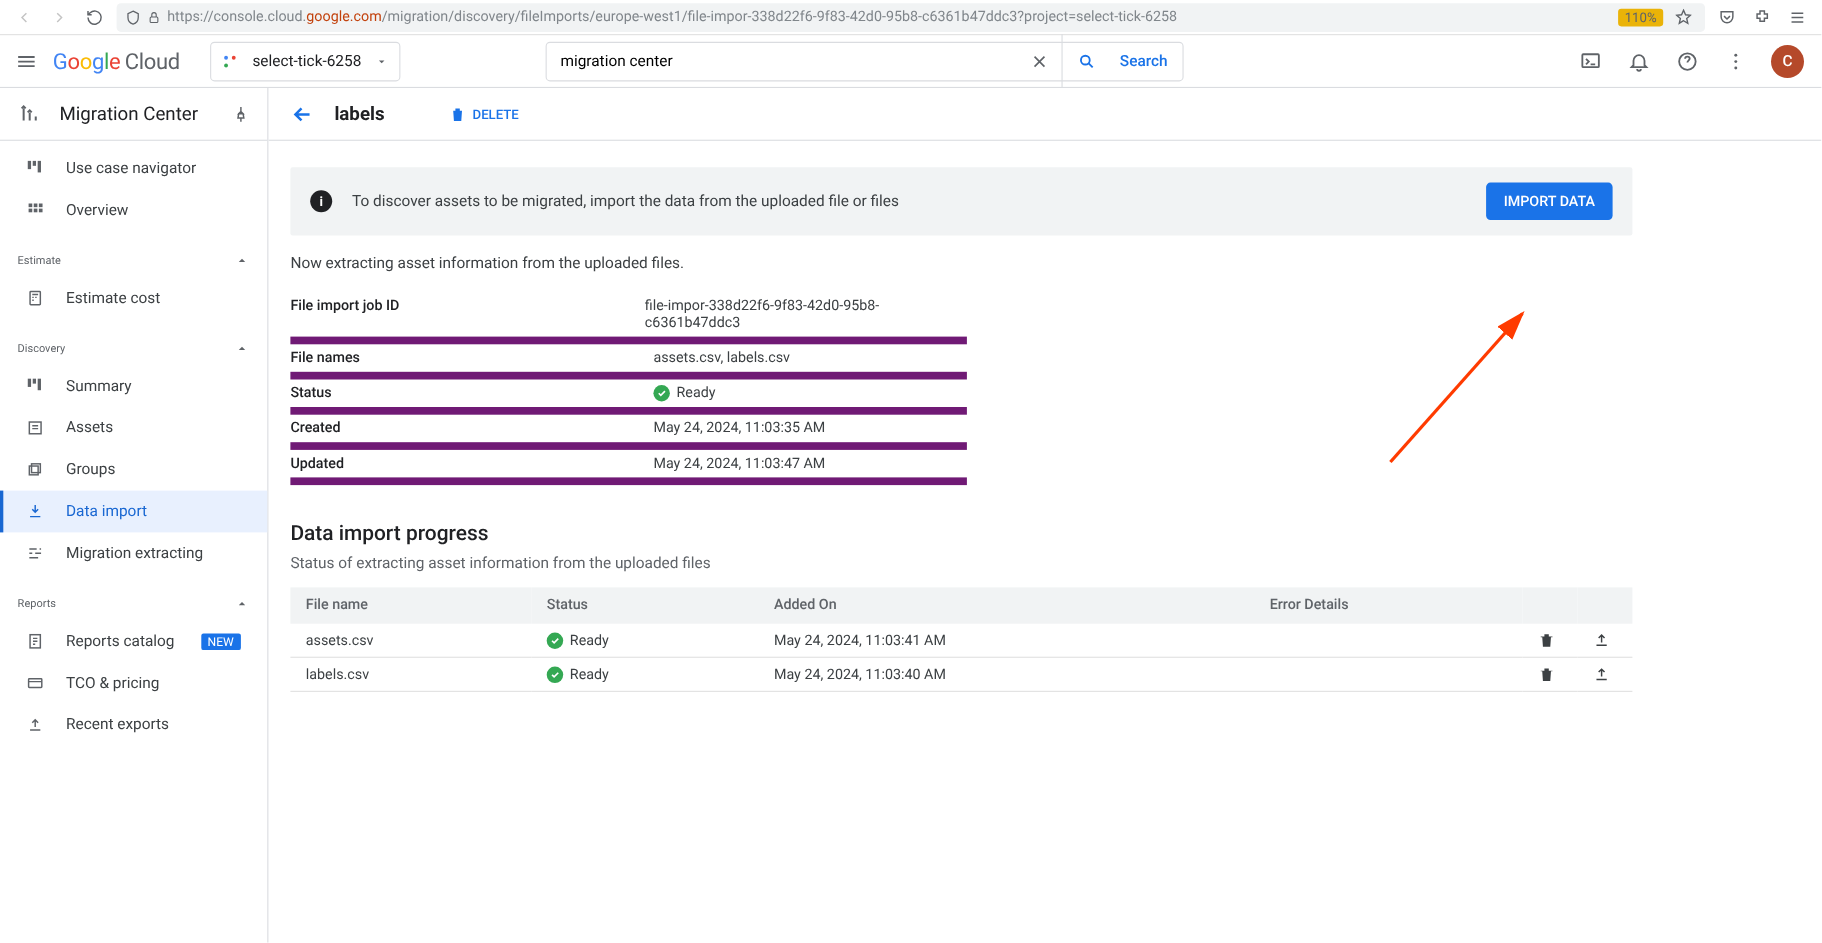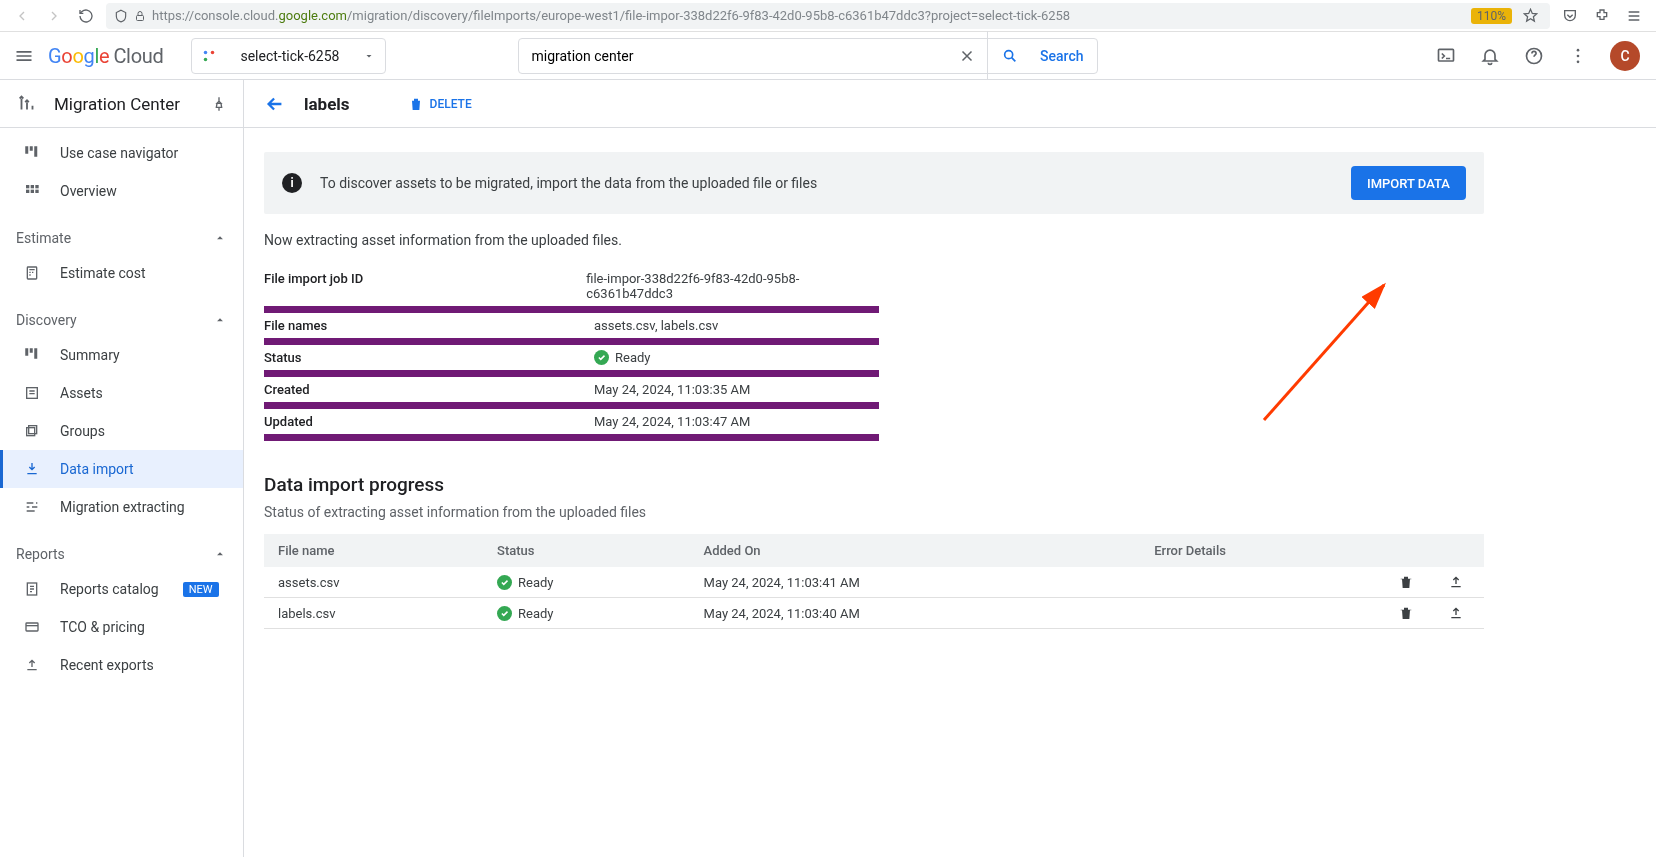--- a/index.html
+++ b/index.html
@@ -6,49 +6,49 @@
     body { background: #fff; color: #202124; font-size: 14px; }
 
     
     .browser-bar { display: flex; align-items: center; height: 32px; padding: 0 10px; border-bottom: 1px solid #e0e0e0; gap: 8px; }
     .bb-btn { width: 24px; height: 24px; display:flex; align-items:center; justify-content:center; color:#5f6368; }
     .bb-btn.disabled { color:#c4c4c4; }
     .url-bar { flex:1; height:26px; background:#f1f3f4; border-radius:4px; display:flex; align-items:center; padding:0 8px; gap:6px; color:#5f6368; font-size:13px; }
     .url-bar .secure { color:#5f6368; }
     .url-text { flex:1; white-space:nowrap; overflow:hidden; }
     .url-text .host-dim { color:#80868b; }
-    .url-text .host-bold { color:#4d7c0f; }
+    .url-text .host-bold { color:#c2410c; }
     .zoom { background:#eab308; border-radius:3px; padding:1px 6px; font-size:12px; color:#5f6368; }
 
     
     .top-bar { display:flex; align-items:center; height:48px; padding:0 12px; border-bottom:1px solid #dadce0; gap:12px; }
     .hamburger { width:24px; height:24px; display:flex; align-items:center; justify-content:center; color:#5f6368; cursor:pointer; }
     .gc-logo { display:flex; align-items:center; font-size:20px; letter-spacing:-.3px; font-weight:400; }
     .gc-logo .g-blue{color:#4285F4}.gc-logo .g-red{color:#EA4335}.gc-logo .g-yellow{color:#FBBC05}.gc-logo .g-green{color:#34A853}
     .gc-logo .cloud{color:#5f6368; margin-left:4px;}
-    .project-picker { height:36px; border:1px solid #dadce0; border-radius:4px; display:flex; align-items:center; padding:0 10px; gap:24px; cursor:pointer; margin-left:16px; }
+    .project-picker { height:36px; border:1px solid #dadce0; border-radius:4px; display:flex; align-items:center; padding:0 10px; gap:13px; cursor:pointer; margin-left:16px; }
     .search-wrap { flex:1; display:flex; justify-content:flex-start; }
     .search-box { display:flex; align-items:center; width:580px; height:36px; border:1px solid #dadce0; border-radius:4px; margin-left:120px; }
     .search-box input { flex:1; border:none; outline:none; padding:0 12px; font-size:14px; background:transparent; }
     .search-x { width:40px; display:flex; align-items:center; justify-content:center; color:#5f6368; cursor:pointer; }
     .search-btn { height:49px; border-left:1px solid #dadce0; padding:0 14px; display:flex; align-items:center; gap:22px; color:#1a73e8; cursor:pointer; font-weight:500; }
     .top-icons { display:flex; align-items:center; gap:20px; margin-right:4px; }
     .top-icon { width:24px; height:24px; color:#5f6368; display:flex; align-items:center; justify-content:center; cursor:pointer; }
     .avatar { width:30px; height:30px; border-radius:50%; background:#b5492a; color:#fff; display:flex; align-items:center; justify-content:center; font-weight:500; }
 
     
     .layout { display:flex; height:calc(100vh - 80px); }
     .sidebar { width:244px; border-right:1px solid #dadce0; display:flex; flex-direction:column; }
     .sidebar-title { display:flex; align-items:center; height:48px; padding:0 16px; gap:16px; border-bottom:1px solid #dadce0; }
     .sidebar-title .mc-icon { color:#5f6368; }
     .sidebar-title .title { font-size:17px; font-weight:400; color:#202124; flex:1; }
     .sidebar-title .pin { color:#5f6368; cursor:pointer; }
 
     .nav-section { padding:6px 0; }
-    .nav-heading { display:flex; align-items:center; justify-content:space-between; padding:8px 16px; font-size:14px; color:#5f6368; cursor:pointer; }
+    .nav-heading { display:flex; align-items:center; justify-content:space-between; padding:8px 16px; font-size:10px; color:#5f6368; cursor:pointer; }
     .nav-item { display:flex; align-items:center; gap:18px; height:38px; padding:0 16px 0 22px; cursor:pointer; color:#3c4043; font-size:14px; }
     .nav-item.active { background:#e8f0fe; color:#1967d2; border-left:3px solid #1967d2; padding-left:19px; }
     .nav-item.active .nav-icon { color:#1967d2; }
     .nav-icon { width:20px; height:20px; color:#5f6368; display:flex; align-items:center; justify-content:center; }
     .badge-new { background:#1a73e8; color:#fff; font-size:11px; padding:1px 6px; border-radius:2px; margin-left:6px; }
 
     .main { flex:1; display:flex; flex-direction:column; overflow:auto; }
     .main-header { display:flex; align-items:center; height:48px; padding:0 20px; gap:18px; border-bottom:1px solid #dadce0; }
     .back-arrow { color:#1a73e8; cursor:pointer; }
     .page-title { font-size:17px; color:#202124;font-weight:bold; }

